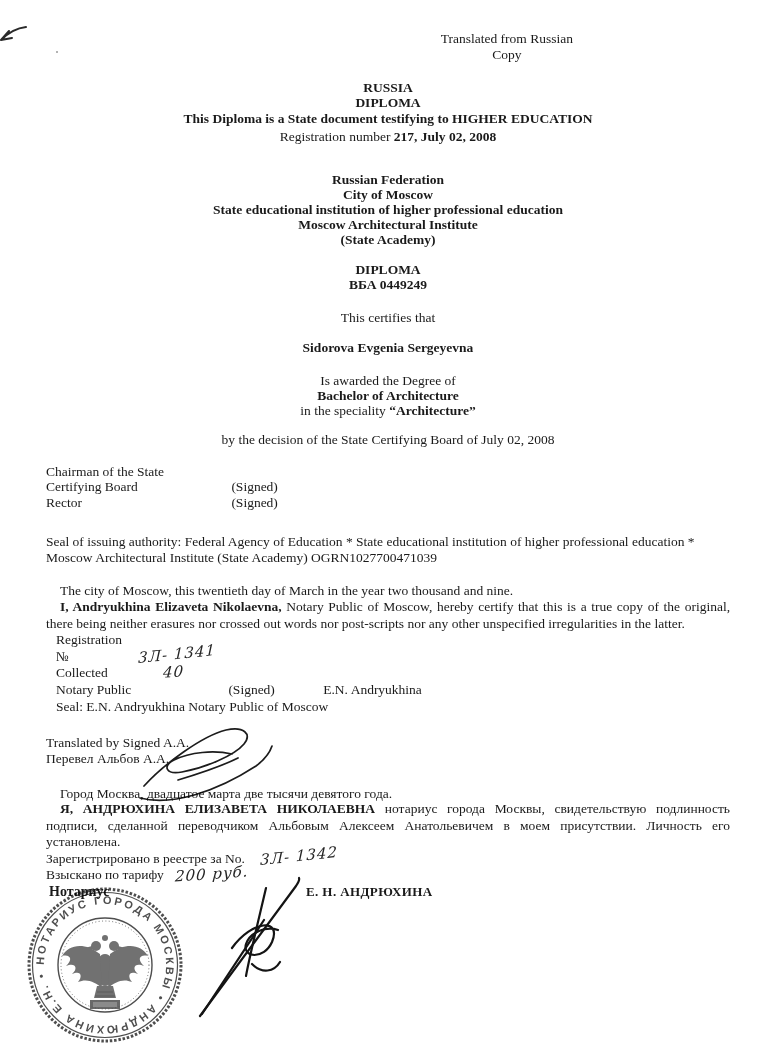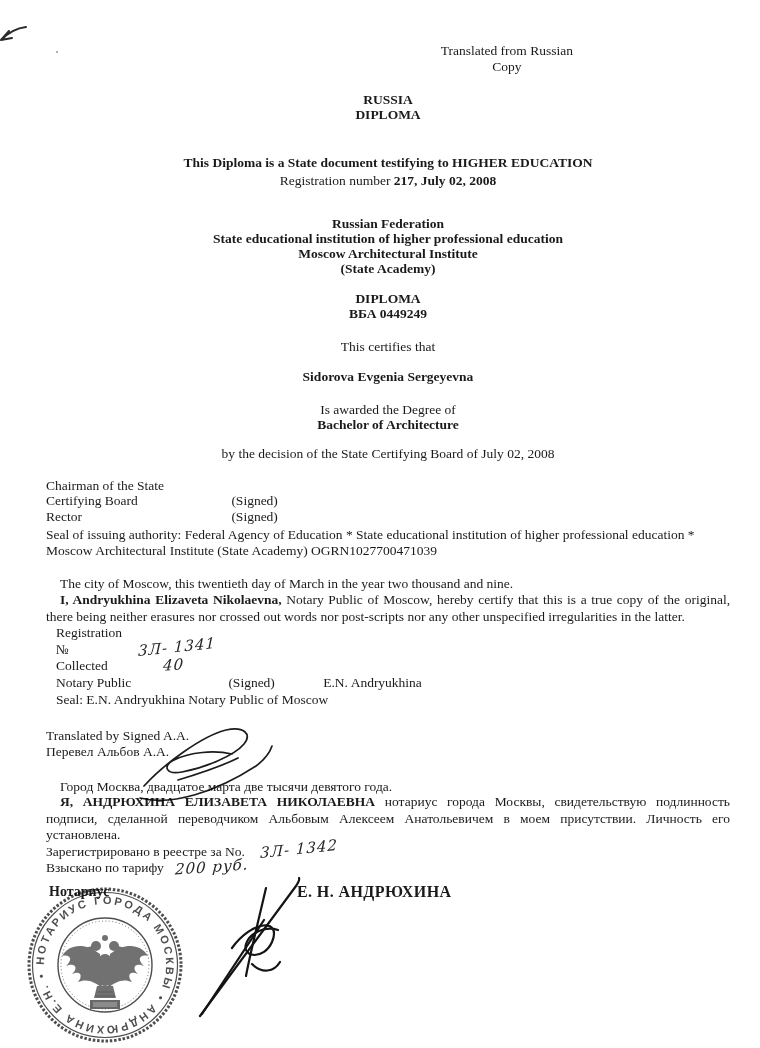--- a/index.html
+++ b/index.html
@@ -1,55 +1,55 @@
 <!DOCTYPE html>
 <html><head>
 <meta charset="utf-8">
 <style>
   html,body { margin:0; padding:0; background:#ffffff; }
   .page {
     position:relative; width:760px; height:1048px; background:#ffffff;
     font-family:"Liberation Serif","DejaVu Serif",serif;
     color:#1a1a1a; font-size:13.5px; line-height:15.5px; overflow:hidden;
   }
-  .content { position:absolute; left:46px; top:43px; width:684px; }
+  .content { position:absolute; left:46px; top:31px; width:684px; }
   .c { text-align:center; }
   .b { font-weight:bold; }
   .corner { width:fit-content; margin:0 157px 0 auto; text-align:center; line-height:16px; }
   .title-block { margin-top:17px; line-height:15px; }
-  .statement { margin-top:33px; }
+  .statement { margin-top:1px; }
   .reg-line { margin-top:2px; }
   .issuer { margin-top:28px; line-height:15px; }
   .dip-num { margin-top:15px; line-height:15px; }
   .certifies { margin-top:18px; }
   .graduate { margin-top:14px; }
   .award { margin-top:18px; line-height:15px; }
   .decision { margin-top:14px; }
   .board { margin-top:16px; line-height:15.5px; }
   .board-label { display:inline-block; width:182px; }
-  .seal-note { margin-top:3px; line-height:16px; }
+  .seal-note { margin-top:24px; line-height:16px; }
   .para-en { margin-top:17px; line-height:16.3px; text-align:justify; margin-bottom:0; }
   .indent { text-indent:14px; }
   .reg-rows { padding-left:10px; line-height:16.8px; }
   .lbl-reg { display:inline-block; width:79px; }
   .lbl-col { display:inline-block; width:104px; }
   .lbl-not { display:inline-block; width:169px; }
   .name-gap { margin-left:45px; }
   .hand {
     display:inline-block; font-family:"DejaVu Serif",serif; font-style:italic;
     font-size:15px; color:#252525; transform:rotate(-4deg) skewX(-8deg);
     letter-spacing:1px; line-height:13px;
   }
   .hand-raise { transform:translateY(-2px) rotate(-6deg) skewX(-8deg); }
   .translator { margin-top:19px; line-height:16.5px; }
   .ru-city { margin-top:18px; text-indent:14px; }
   .para-ru { margin:0; line-height:16.4px; text-align:justify; }
   .ru-row { line-height:16.8px; }
   .notary-title { position:absolute; left:49px; top:884px; font-weight:bold; font-size:14px; }
-  .notary-name { position:absolute; left:297px; top:884px; font-weight:bold; font-size:16px; letter-spacing:0.4px; }
+  .notary-name { position:absolute; left:306px; top:884px; font-weight:bold; font-size:13px; letter-spacing:0.4px; }
   .stamp { position:absolute; left:26px; top:886px; width:158px; height:158px; mix-blend-mode:multiply; opacity:0.92; }
   .sig1 { position:absolute; left:138px; top:722px; mix-blend-mode:multiply; }
   .sig2 { position:absolute; left:188px; top:858px; mix-blend-mode:multiply; }
   .pen-mark { position:absolute; left:-2px; top:20px; }
   .dot { position:absolute; left:56px; top:51px; width:2px; height:2px; background:#9a9a9a; border-radius:50%; }
 </style>
 </head>
 <body>
 
 <div class="page">
@@ -73,37 +73,42 @@
 
     <div class="statement c b">This Diploma is a State document testifying to HIGHER EDUCATION</div>
 
     <div class="reg-line c">
       <span>Registration number</span>
       <span class="b">217, July 02, 2008</span>
     </div>
 
     <div class="issuer c b">
       <div>Russian Federation</div>
+      <div>City of Moscow</div>
       <div>State educational institution of higher professional education</div>
       <div>Moscow Architectural Institute</div>
       <div>(State Academy)</div>
     </div>
 
     <div class="dip-num c b">
       <div>DIPLOMA</div>
       <div>ВБА 0449249</div>
     </div>
 
     <div class="certifies c">This certifies that</div>
 
     <div class="graduate c b">Sidorova Evgenia Sergeyevna</div>
 
     <div class="award c">
       <div>Is awarded the Degree of</div>
       <div class="b">Bachelor of Architecture</div>
+      <div>
+        <span>in the speciality</span>
+        <span class="b">“Architecture”</span>
+      </div>
     </div>
 
     <div class="decision c">by the decision of the State Certifying Board of July 02, 2008</div>
 
     <div class="board">
       <div>Chairman of the State</div>
       <div>
         <span class="board-label">Certifying Board</span>
         <span>(Signed)</span>
       </div>

